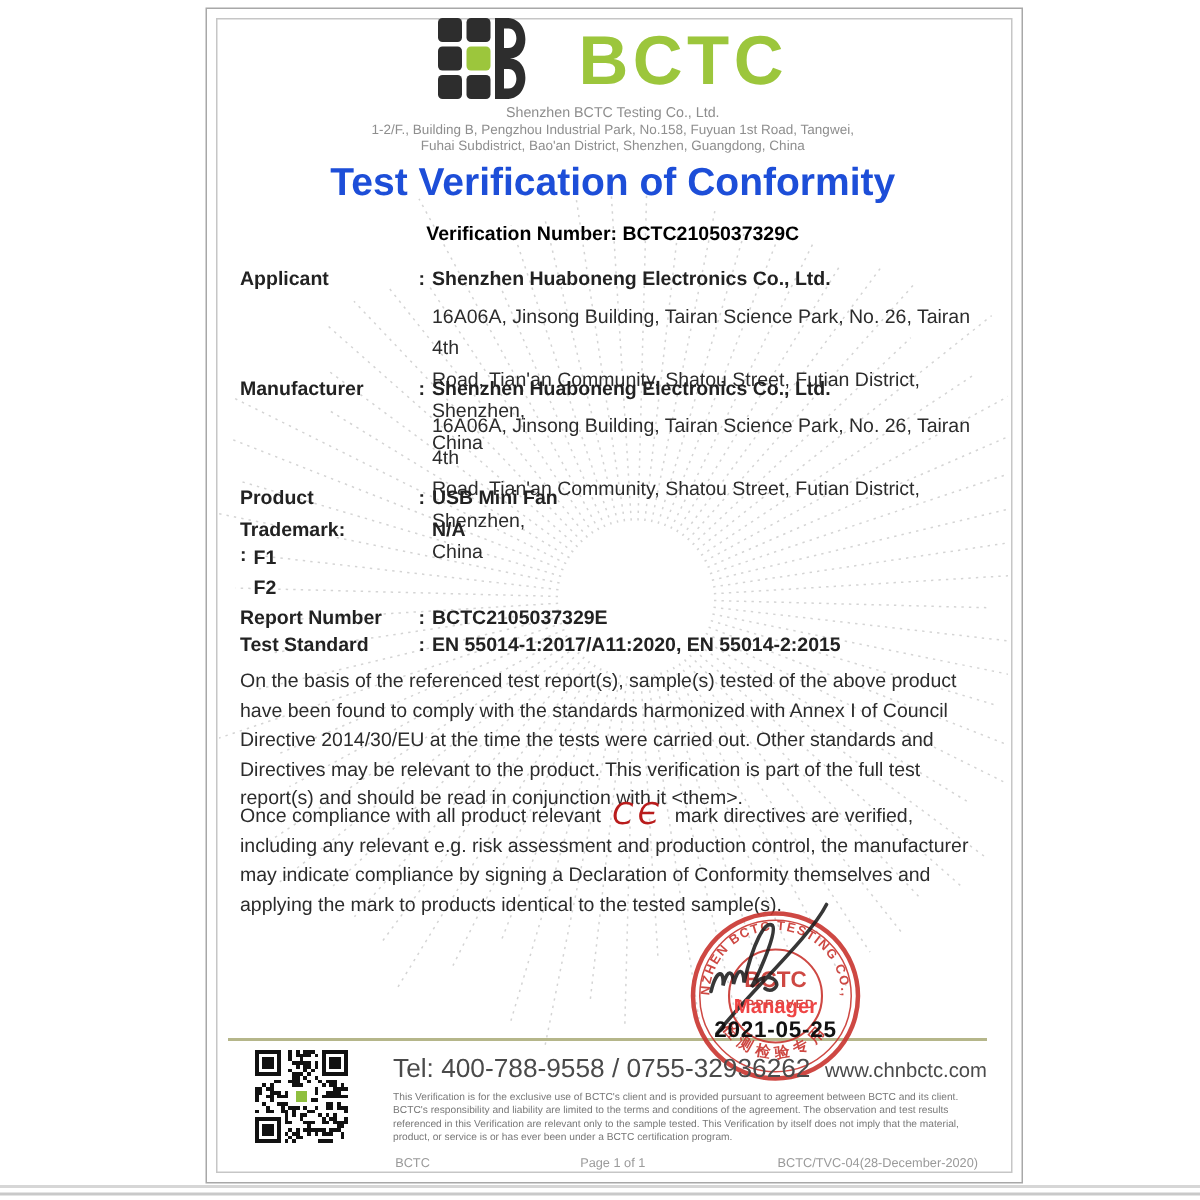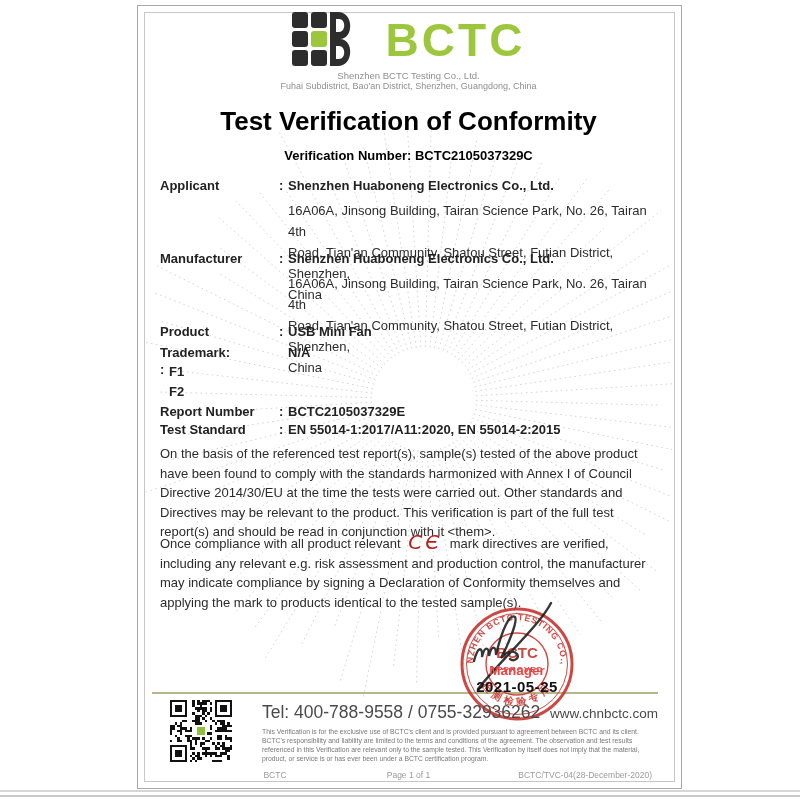--- a/index.html
+++ b/index.html
@@ -10,21 +10,21 @@
   .page-outer{left:137px;top:5px;width:543px;height:782px;border:1px solid #a8a8a8;}
   .page-inner{left:144px;top:12px;width:529px;height:768px;border:1px solid #c6c6c6;}
   .scanline1{left:0;top:790px;width:800px;height:2px;background:#d6d6d6;}
   .scanline2{left:0;top:795px;width:800px;height:2px;background:#c9c9c9;}
   
   .header-wrap{left:137px;top:12px;width:543px;text-align:center;}
   .logo-row{display:flex;justify-content:center;align-items:center;gap:10px;}
   .wordmark{font-size:46px;font-weight:bold;color:#9cc63c;letter-spacing:3px;line-height:56px;}
   .company{font-size:9.5px;color:#8e8e8e;margin-top:2px;}
   .addr{font-size:9px;color:#8e8e8e;line-height:11px;}
-  .doc-title{left:137px;top:106px;width:543px;text-align:center;font-size:26px;font-weight:bold;color:#000000;}
+  .doc-title{left:137px;top:106px;width:543px;text-align:center;font-size:26px;font-weight:bold;color:#1d4ed8;}
   .vnum{left:137px;top:148px;width:543px;text-align:center;font-size:13px;font-weight:bold;color:#000000;}
   
   .frow{left:160px;width:500px;display:flex;font-size:13px;}
   .flabel{width:119px;font-weight:bold;flex:none;}
   .fcolon{width:9px;font-weight:bold;flex:none;}
   .fval{font-weight:bold;}
   .addrblock{left:288px;width:372px;font-size:13px;line-height:21px;color:#2c2c2c;}
   .two-line div{line-height:19px;}
   
   .bodypara{left:160px;width:499px;font-size:13px;line-height:19.5px;color:#2c2c2c;}
@@ -149,20 +149,21 @@
           <rect x="19" y="0" width="16" height="16" rx="3"></rect>
           <rect x="19" y="38" width="16" height="16" rx="3"></rect>
           <path d="M38,0 h8 c16,0 16,27 2,27 c14,0 14,27 -2,27 h-8 z
                    M44,7 v13 h3 c7,0 7,-13 0,-13 z M44,34 v13 h3 c7,0 7,-13 0,-13 z" fill-rule="evenodd"></path>
         </g>
         <rect x="19" y="19" width="16" height="16" rx="3" fill="#9cc63c"></rect>
       </svg>
       <span class="wordmark">BCTC</span>
     </div>
     <div class="company">Shenzhen BCTC Testing Co., Ltd.</div>
+    <div class="addr">1-2/F., Building B, Pengzhou Industrial Park, No.158, Fuyuan 1st Road, Tangwei,</div>
     <div class="addr">Fuhai Subdistrict, Bao'an District, Shenzhen, Guangdong, China</div>
   </div>
 
   <div class="abs doc-title">Test Verification of Conformity</div>
   <div class="abs vnum">Verification Number: BCTC2105037329C</div>
 
   <div class="abs frow" style="top:178px">
     <span class="flabel">Applicant</span>
     <span class="fcolon">:</span>
     <span class="fval">Shenzhen Huaboneng Electronics Co., Ltd.</span>

